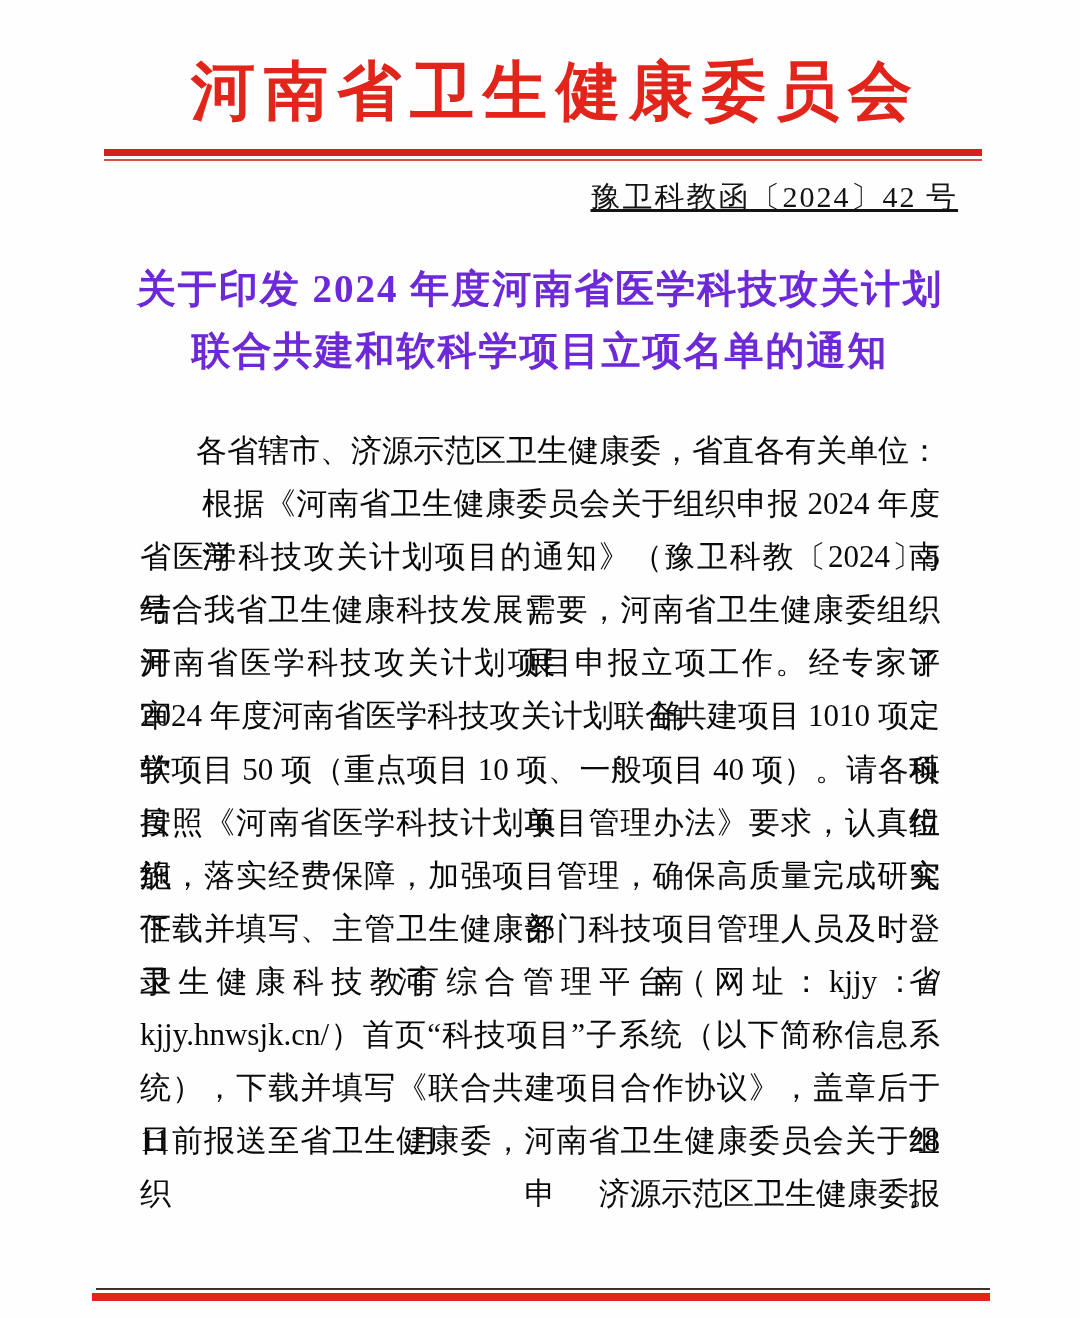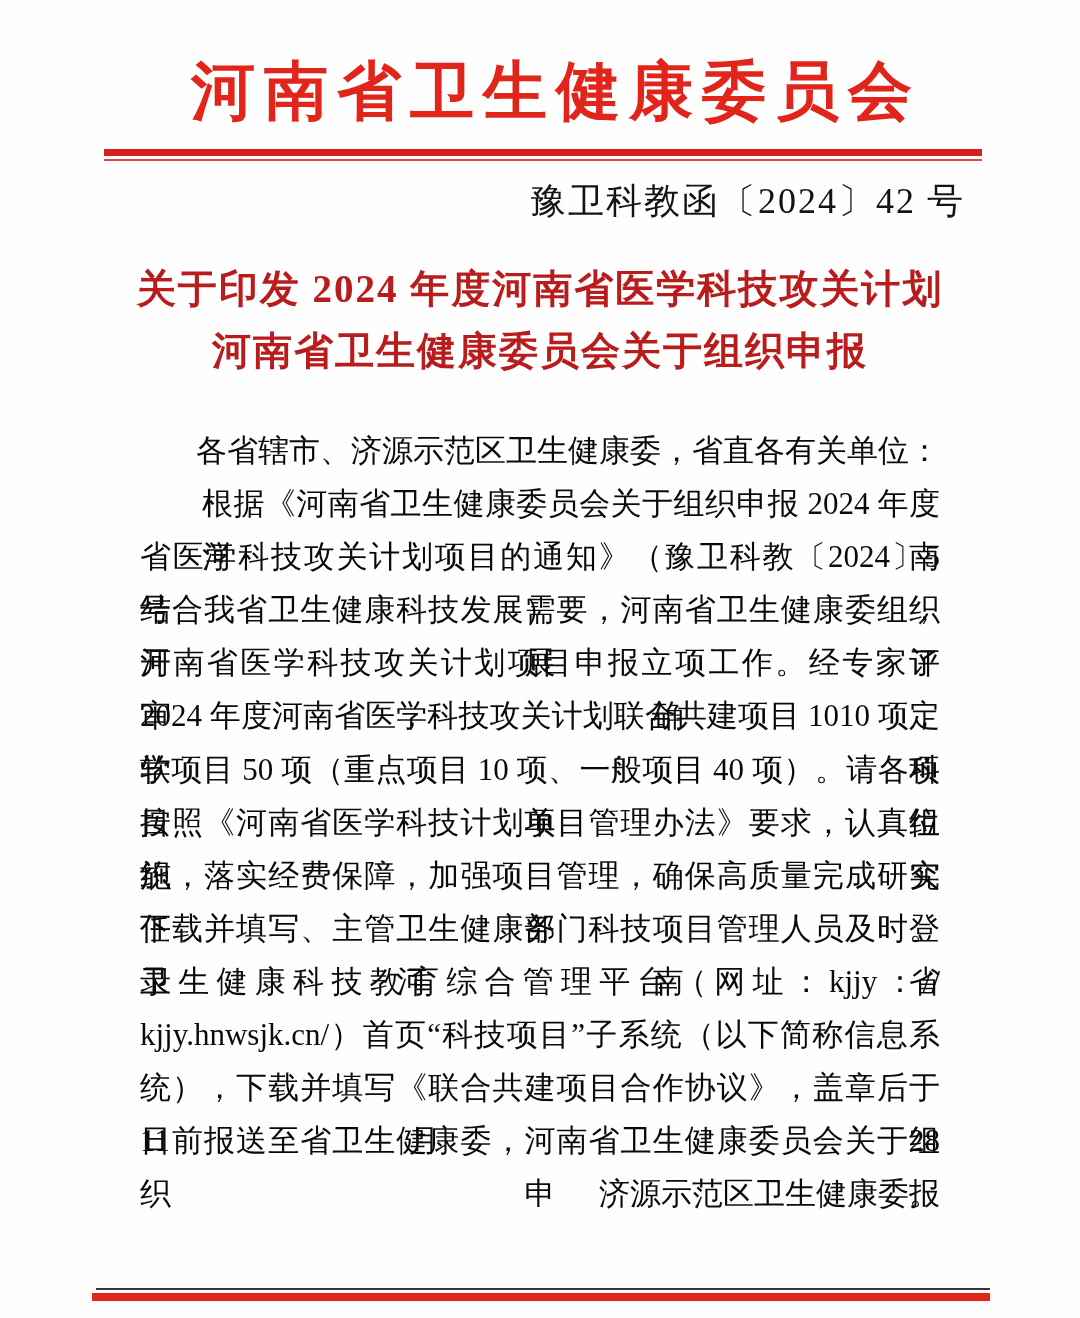--- a/index.html
+++ b/index.html
@@ -40,35 +40,36 @@
     background: var(--rule-red, #d2221b);
   }
   .rule-thin-top {
     top: 159px;
     height: 2px;
     background: var(--rule-red-light, #dd4a3f);
   }
   .doc-number {
     position: absolute;
     top: 177px;
-    right: 115px;
-    font-size: 36px;
+    right: 122px;
+    font-size: 30px;
     color: #141414;
     letter-spacing: 2px;
     white-space: nowrap;
+    text-decoration: underline;
   }
   .doc-title {
     position: absolute;
     top: 258px;
     left: 0;
     width: 100%;
     text-align: center;
     font-size: 39px;
     font-weight: bold;
-    color: #b91c1c;
+    color: #6d28d9;
   }
   .doc-title .title-line {
     line-height: 62px;
     letter-spacing: 2px;
     white-space: nowrap;
   }
   .body-text {
     position: absolute;
     top: 424px;
     left: 140px;
@@ -114,21 +115,21 @@
 
   <div class="org-name">河南省卫生健康委员会</div>
 
   <div class="rule rule-thick-top"></div>
   <div class="rule rule-thin-top"></div>
 
   <div class="doc-number">豫卫科教函〔2024〕42 号</div>
 
   <div class="doc-title">
     <div class="title-line">关于印发 2024 年度河南省医学科技攻关计划</div>
-    <div class="title-line">河南省卫生健康委员会关于组织申报</div>
+    <div class="title-line">联合共建和软科学项目立项名单的通知</div>
   </div>
 
   <div class="body-text">
       <div class="bline">各省辖市、济源示范区卫生健康委，省直各有关单位：</div>
       <div class="bline stretch indent">根据《河南省卫生健康委员会关于组织申报 2024 年度河南</div>
       <div class="bline stretch">省医学科技攻关计划项目的通知》（豫卫科教〔2024〕5 号），</div>
       <div class="bline stretch">结合我省卫生健康科技发展需要，河南省卫生健康委组织开展了</div>
       <div class="bline stretch">河南省医学科技攻关计划项目申报立项工作。经专家评审，确定</div>
       <div class="bline stretch">2024 年度河南省医学科技攻关计划联合共建项目 1010 项，软科</div>
       <div class="bline stretch">学项目 50 项（重点项目 10 项、一般项目 40 项）。请各项目单位</div>

